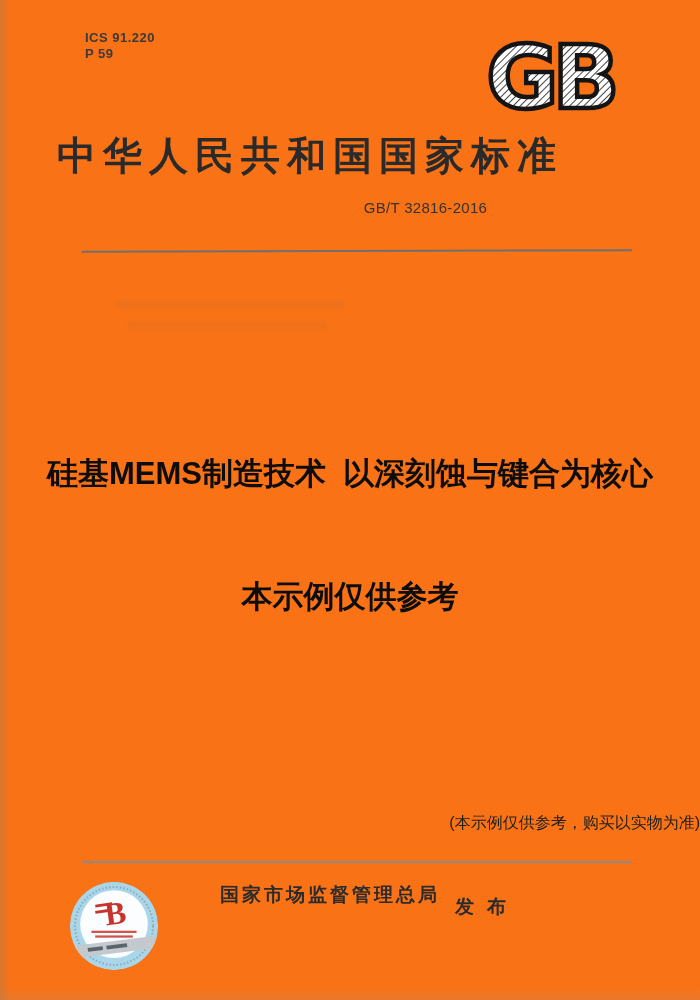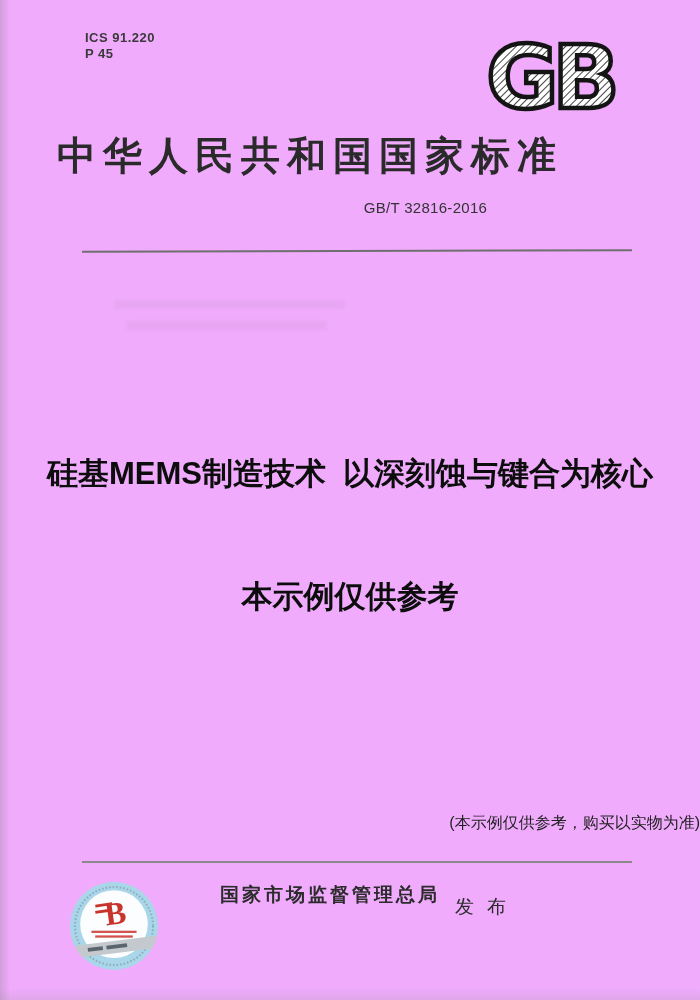--- a/index.html
+++ b/index.html
@@ -2,21 +2,21 @@
 <html><head>
 <meta charset="utf-8">
 <style>
   * { margin: 0; padding: 0; box-sizing: border-box; }
   html, body { background: #e8e8e8; }
   .page {
     position: relative;
     width: 700px;
     height: 1000px;
     margin: 0 auto;
-    background: #f0abfc;
+    background: #f97316;
     overflow: hidden;
     font-family: "Liberation Serif", "DejaVu Serif", serif;
     color: #1c1c1c;
   }
   
   .edge-left {
     position: absolute; left: 0; top: 0; width: 10px; height: 100%;
     background: linear-gradient(to right, rgba(120,120,120,0.25), rgba(120,120,120,0));
   }
   .edge-bottom {
@@ -72,35 +72,35 @@
   .seal { position: absolute; left: 67px; top: 879px; }
   .issuer-block {
     position: absolute; left: 185px; top: 883px; width: 290px;
     text-align: center;
     font-weight: 700; color: #2b2b2b;
   }
   .issuer-line1 { font-size: 19px; letter-spacing: 3px; line-height: 23px; }
   .issuer-line2 { font-size: 19px; letter-spacing: 0px; line-height: 23px; }
   .release-label {
     position: absolute; left: 455px; top: 894px;
-    font-size: 19px; font-weight: 400; color: #2b2b2b;
+    font-size: 19px; font-weight: 700; color: #2b2b2b;
     letter-spacing: 13px; white-space: nowrap;
   }
 </style>
 </head>
 <body>
 
 <div class="page">
 
   <div class="edge-left"></div>
   <div class="edge-bottom"></div>
 
   <div class="ics-block">
     <div>ICS 91.220</div>
-    <div>P 45</div>
+    <div>P 59</div>
   </div>
 
   <div class="gb-logo">
     <svg width="196" height="84" viewBox="0 0 196 84">
       <defs>
         <pattern id="hatch" width="5" height="5" patternUnits="userSpaceOnUse" patternTransform="rotate(45)">
           <rect width="5" height="5" fill="#ffffff"></rect>
           <line x1="0" y1="0" x2="0" y2="5" stroke="#2e2e2e" stroke-width="1.8"></line>
         </pattern>
       </defs>

